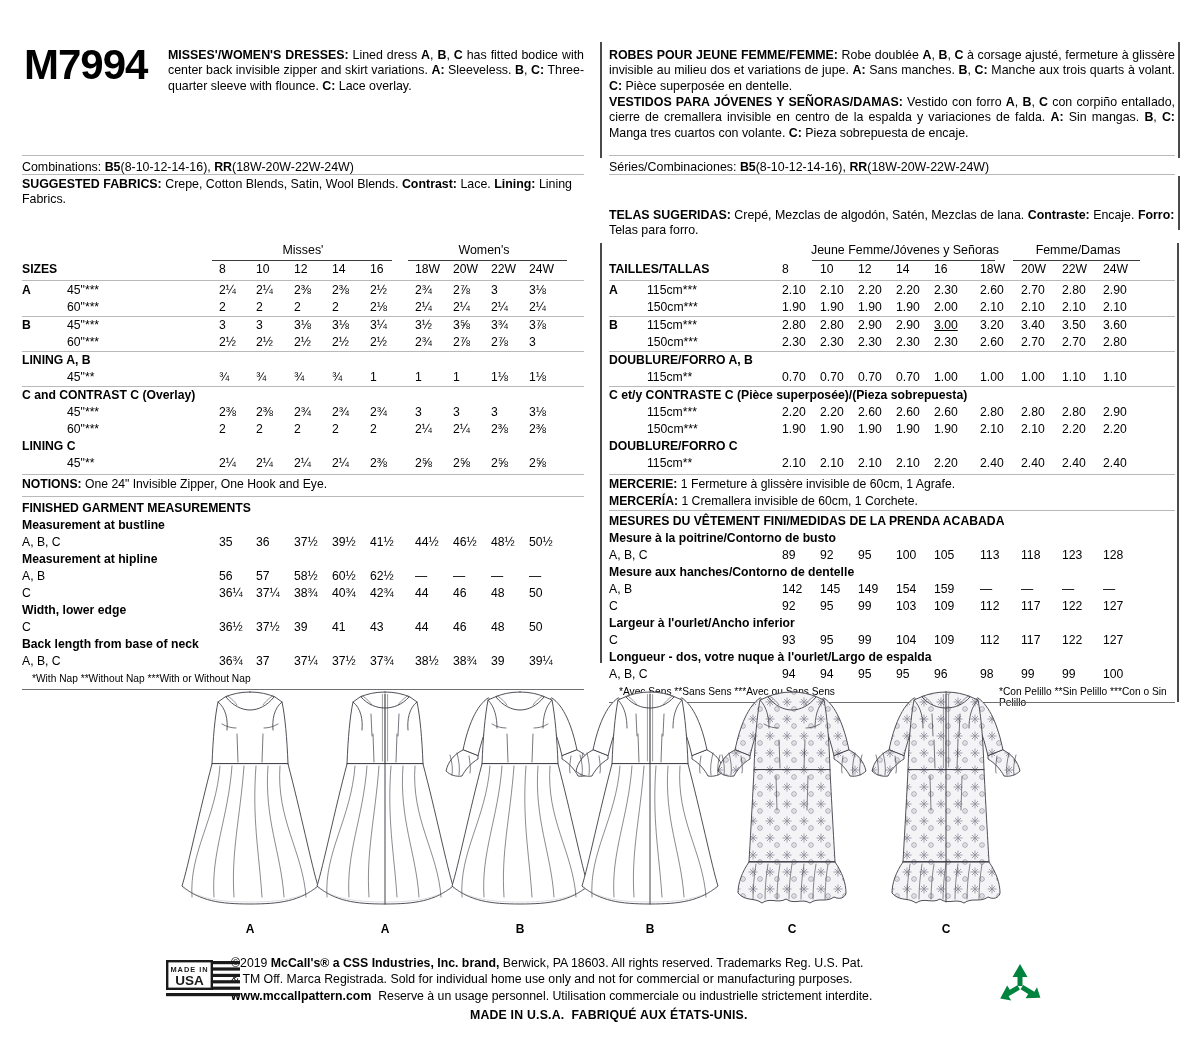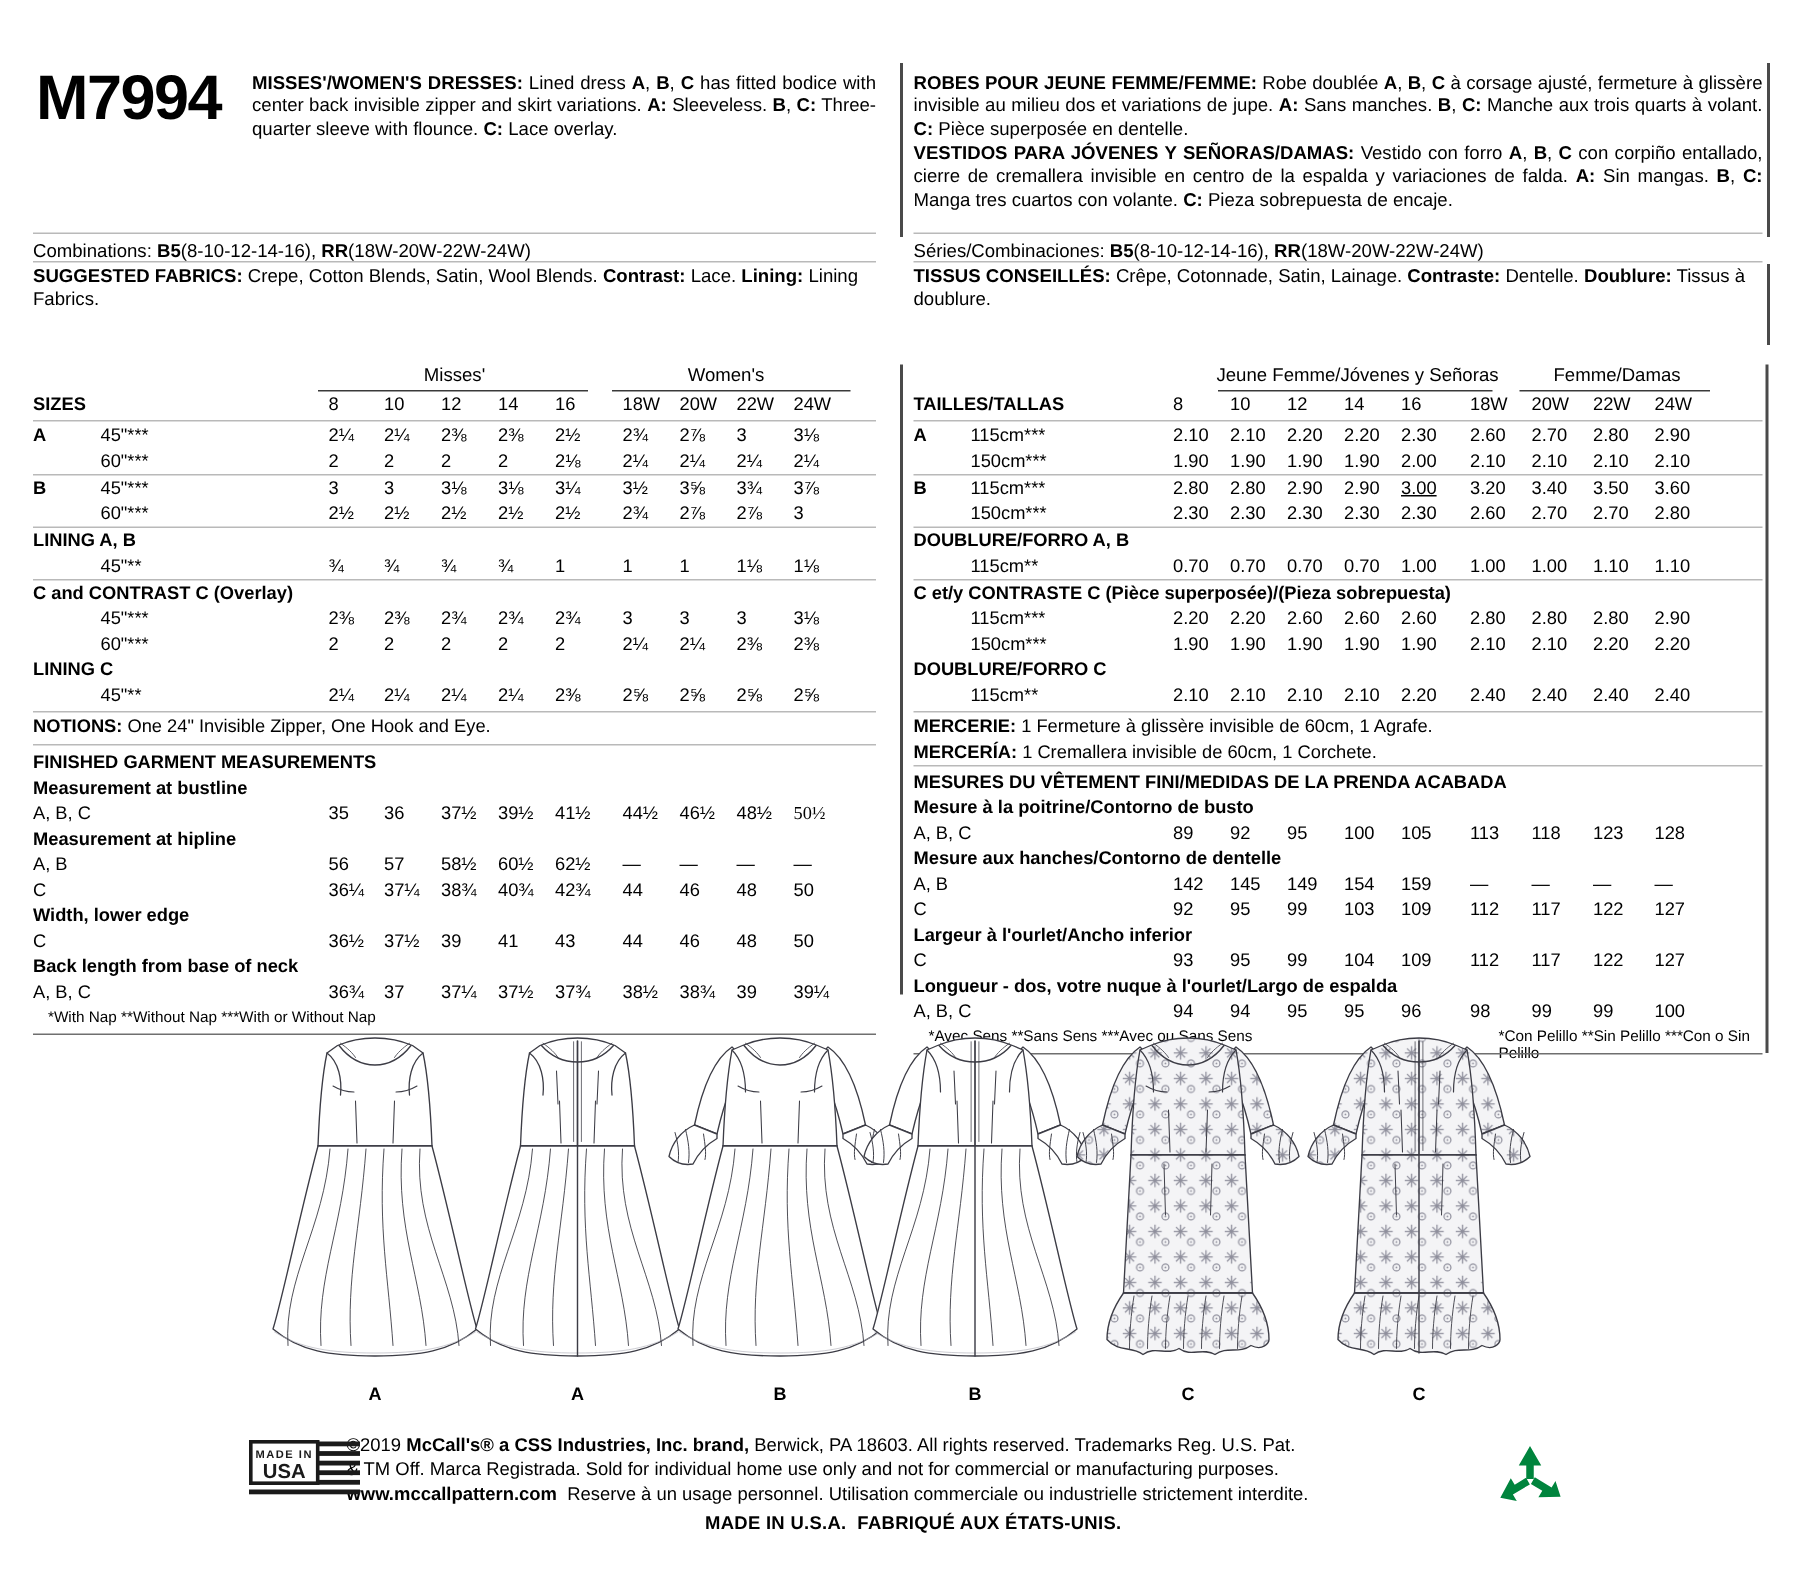--- a/index.html
+++ b/index.html
@@ -72,21 +72,21 @@
   <div class="vline" style="left:1178px;top:42px;height:116px;"></div>
   <div class="vline" style="left:1178px;top:176px;height:54px;"></div>
 
   <div class="blk" id="comb-l">
     <span>Combinations:</span><span> <b>B5</b>(8-10-12-14-16), <b>RR</b>(18W-20W-22W-24W)</span>
   </div>
   <div class="blk" id="comb-r">
     <span>Séries/Combinaciones:</span><span> <b>B5</b>(8-10-12-14-16), <b>RR</b>(18W-20W-22W-24W)</span>
   </div>
   <div class="blk" id="fab-l"><b>SUGGESTED FABRICS:</b> Crepe, Cotton Blends, Satin, Wool Blends. <b>Contrast:</b> Lace. <b>Lining:</b> Lining Fabrics.</div>
-  <div class="blk" id="fab-fr"><b>TISSUS CONSEILLÉS:</b> Crêpe, Cotonnade, Satin, Lainage. <b>Contraste:</b> Dentelle. <b>Doublure:</b> Tissus à doublure.</div>
+  <div class="blk" id="fab-es"><b>TELAS SUGERIDAS:</b> Crepé, Mezclas de algodón, Satén, Mezclas de lana. <b>Contraste:</b> Encaje. <b>Forro:</b> Telas para forro.</div>
 
   <div class="tbl" id="tbl-en" style="left:22px;top:243px;width:562px;">
       <div class="grp" style="left:281px;top:0px;transform:translateX(-50%);">Misses'</div>
       <div class="grpline" style="left:190px;top:17px;width:180px;"></div>
       <div class="grp" style="left:462px;top:0px;transform:translateX(-50%);">Women's</div>
       <div class="grpline" style="left:386px;top:17px;width:159px;"></div>
       <div class="lbl b" style="left:0;top:19px;">SIZES</div>
       <div class="cell" style="left:197px;top:19px;">8</div>
       <div class="cell" style="left:234px;top:19px;">10</div>
       <div class="cell" style="left:272px;top:19px;">12</div>
@@ -192,21 +192,21 @@
       <div class="lbl b" style="left:0;top:275px;">Measurement at bustline</div>
       <div class="lbl" style="left:0;top:292px;">A, B, C</div>
       <div class="cell" style="left:197px;top:292px;">35</div>
       <div class="cell" style="left:234px;top:292px;">36</div>
       <div class="cell" style="left:272px;top:292px;">37½</div>
       <div class="cell" style="left:310px;top:292px;">39½</div>
       <div class="cell" style="left:348px;top:292px;text-align:center;">41½</div>
       <div class="cell" style="left:393px;top:292px;">44½</div>
       <div class="cell" style="left:431px;top:292px;">46½</div>
       <div class="cell" style="left:469px;top:292px;">48½</div>
-      <div class="cell" style="left:507px;top:292px;font-family:Liberation Serif, serif;">50½</div>
+      <div class="cell" style="left:507px;top:292px;">50½</div>
       <div class="lbl b" style="left:0;top:309px;">Measurement at hipline</div>
       <div class="lbl" style="left:0;top:326px;">A, B</div>
       <div class="cell" style="left:197px;top:326px;">56</div>
       <div class="cell" style="left:234px;top:326px;">57</div>
       <div class="cell" style="left:272px;top:326px;">58½</div>
       <div class="cell" style="left:310px;top:326px;">60½</div>
       <div class="cell" style="left:348px;top:326px;">62½</div>
       <div class="cell" style="left:393px;top:326px;">—</div>
       <div class="cell" style="left:431px;top:326px;">—</div>
       <div class="cell" style="left:469px;top:326px;">—</div>

